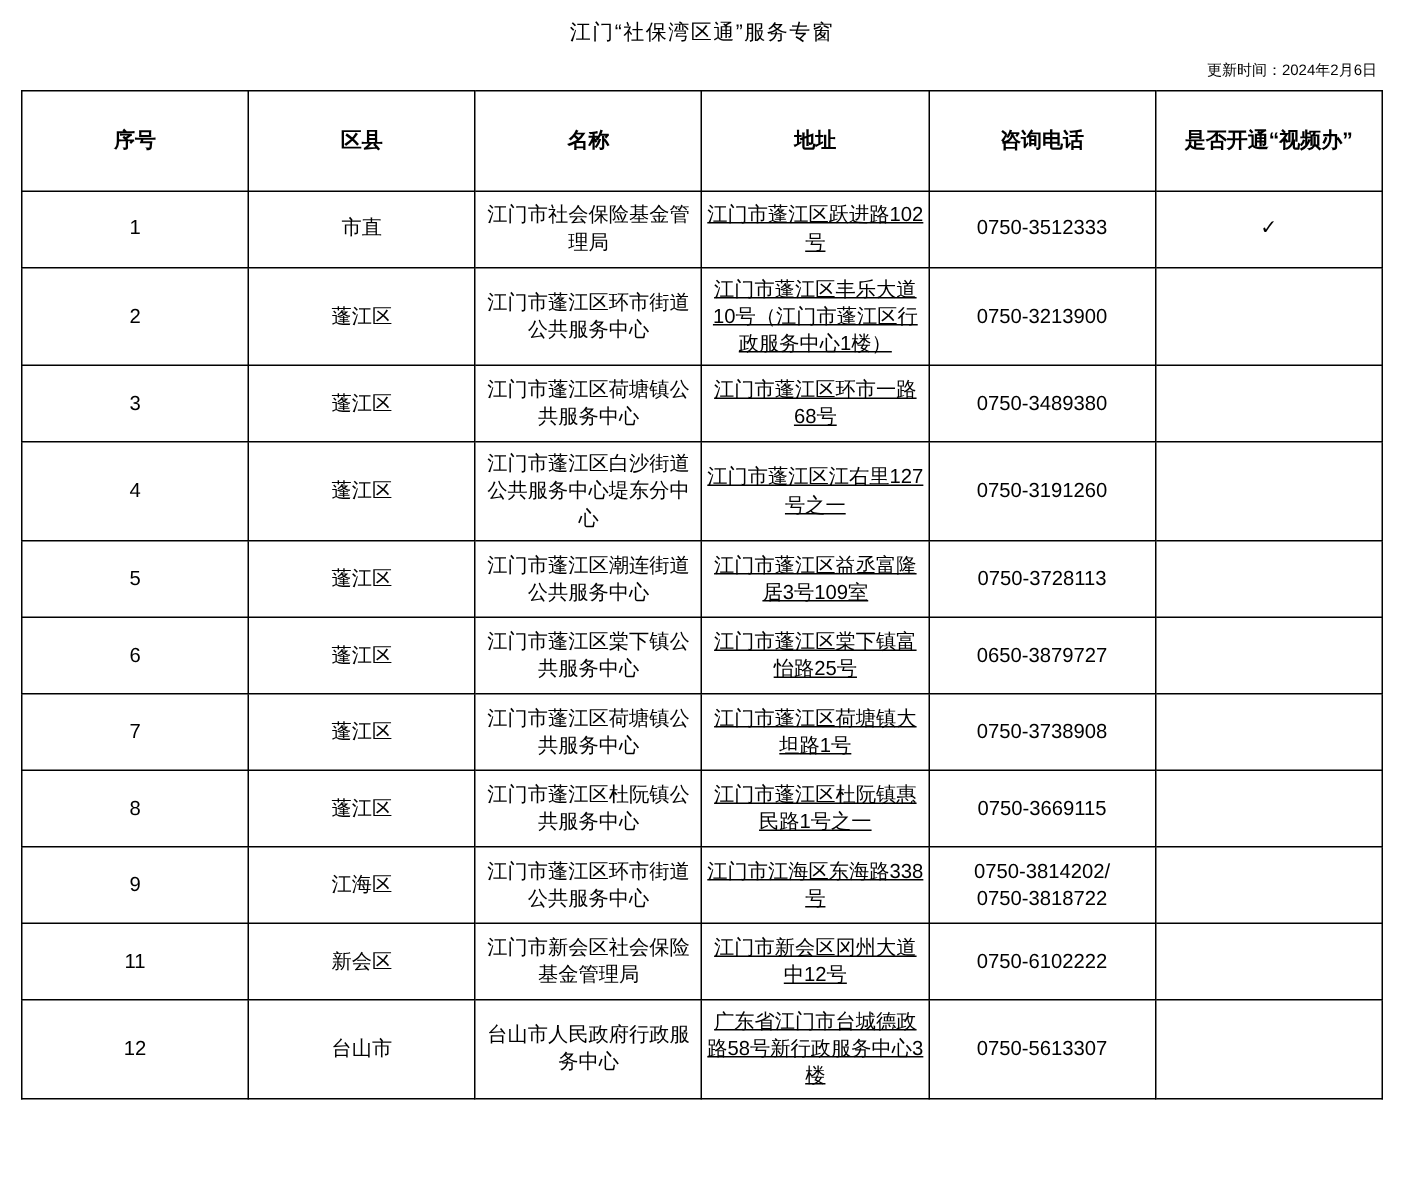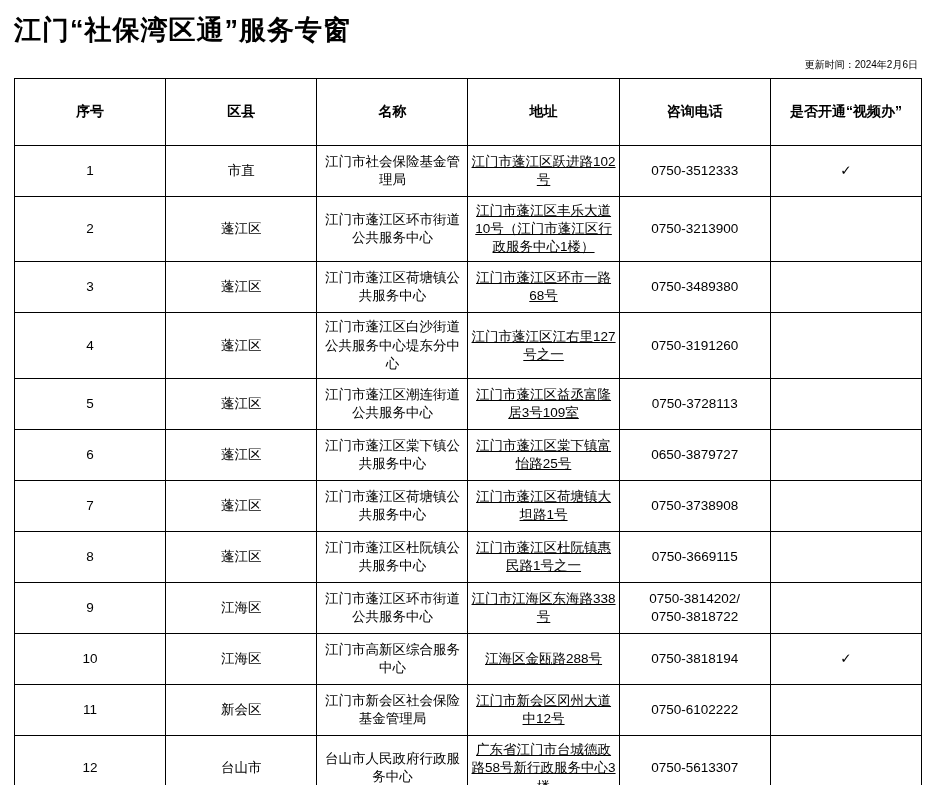--- a/index.html
+++ b/index.html
@@ -15,23 +15,23 @@
     -webkit-font-smoothing: antialiased;
   }
   .page {
     width: 936px;
     height: 785px;
     position: relative;
     box-sizing: border-box;
     padding: 0 14px;
   }
   .doc-title {
-    text-align: left;
-    font-size: 27px;
-    font-weight: bold;
+    text-align: center;
+    font-size: 14px;
+    font-weight: normal;
     letter-spacing: 1px;
     padding-top: 12px;
     padding-bottom: 8px;
     line-height: 1.4;
   }
   .update-line {
     text-align: right;
     font-size: 10px;
     padding-right: 4px;
     padding-bottom: 6px;
@@ -163,28 +163,20 @@
           <td class="col-district">江海区</td>
           <td class="col-name">江门市蓬江区环市街道公共服务中心</td>
           <td class="col-address">江门市江海区东海路338号</td>
           <td class="col-phone phone-cell">
             <span>0750-3814202/</span>
             <span>0750-3818722</span>
           </td>
           <td class="col-video check"></td>
         </tr>
         <tr>
-          <td class="col-no">10</td>
-          <td class="col-district">江海区</td>
-          <td class="col-name">江门市高新区综合服务中心</td>
-          <td class="col-address">江海区金瓯路288号</td>
-          <td class="col-phone">0750-3818194</td>
-          <td class="col-video check">✓</td>
-        </tr>
-        <tr>
           <td class="col-no">11</td>
           <td class="col-district">新会区</td>
           <td class="col-name">江门市新会区社会保险基金管理局</td>
           <td class="col-address">江门市新会区冈州大道中12号</td>
           <td class="col-phone">0750-6102222</td>
           <td class="col-video check"></td>
         </tr>
         <tr>
           <td class="col-no">12</td>
           <td class="col-district">台山市</td>

